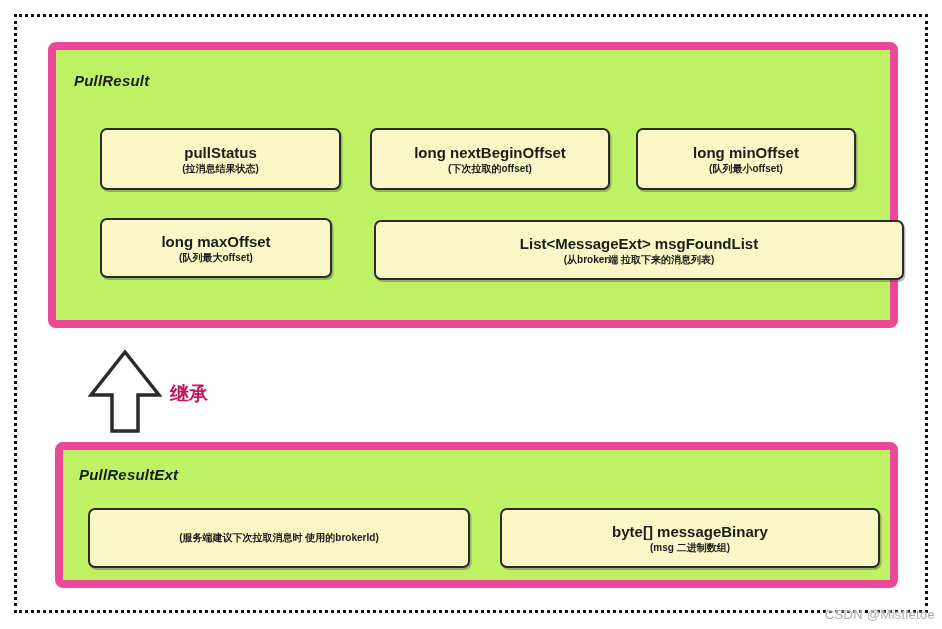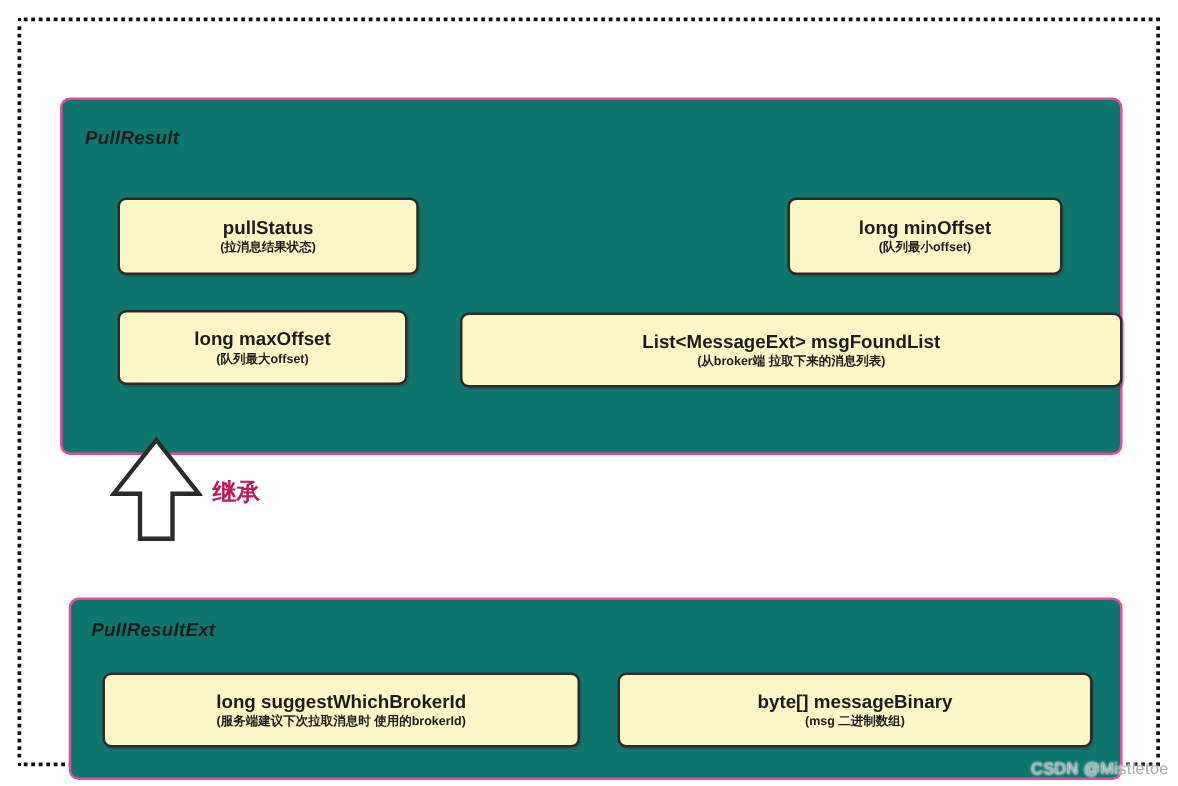--- a/index.html
+++ b/index.html
@@ -16,24 +16,23 @@
     overflow: hidden;
   }
   .dotted-frame {
     position: absolute;
     left: 14px; top: 14px;
     width: 914px; height: 599px;
     border: 3px dotted #111111;
   }
   .panel {
     position: absolute;
-    background: #0f766e;
-    border: 2px solid #ec4899;
+    background: #bef264;
+    border: 8px solid #ec4899;
     border-radius: 8px;
-    margin-top: 36px;
   }
   .panel-top {
     left: 48px; top: 42px;
     width: 850px; height: 286px;
   }
   .panel-bottom {
     left: 55px; top: 442px;
     width: 843px; height: 146px; text-decoration: underline;
   }
   .panel-title {
@@ -112,20 +111,24 @@
   <div class="dotted-frame"></div>
 
   <div class="panel panel-top">
     <div class="panel-title">PullResult</div>
 
     <div class="field-box box-pullstatus">
       <span class="field-title">pullStatus</span>
       <span class="field-desc">(拉消息结果状态)</span>
     </div>
 
+    <div class="field-box box-nextbegin">
+      <span class="field-title">long nextBeginOffset</span>
+      <span class="field-desc">(下次拉取的offset)</span>
+    </div>
 
     <div class="field-box box-minoffset">
       <span class="field-title">long minOffset</span>
       <span class="field-desc">(队列最小offset)</span>
     </div>
 
     <div class="field-box box-maxoffset">
       <span class="field-title">long maxOffset</span>
       <span class="field-desc">(队列最大offset)</span>
     </div>
@@ -138,21 +141,20 @@
 
   <svg class="inherit-arrow" viewBox="0 0 74 85" xmlns="http://www.w3.org/2000/svg">
     <polygon points="37,3 71,46 50,46 50,82 24,82 24,46 3,46" fill="#ffffff" stroke="#2b2b2b" stroke-width="3.5" stroke-linejoin="miter"></polygon>
   </svg>
   <div class="inherit-label">继承</div>
 
   <div class="panel panel-bottom">
     <div class="panel-title">PullResultExt</div>
 
     <div class="field-box box-suggestbroker">
-      <span class="field-title">long suggestWhichBrokerId</span>
       <span class="field-desc">(服务端建议下次拉取消息时 使用的brokerId)</span>
     </div>
 
     <div class="field-box box-msgbinary">
       <span class="field-title">byte[] messageBinary</span>
       <span class="field-desc">(msg 二进制数组)</span>
     </div>
   </div>
 
   <div class="watermark">CSDN @Mistletoe</div>

